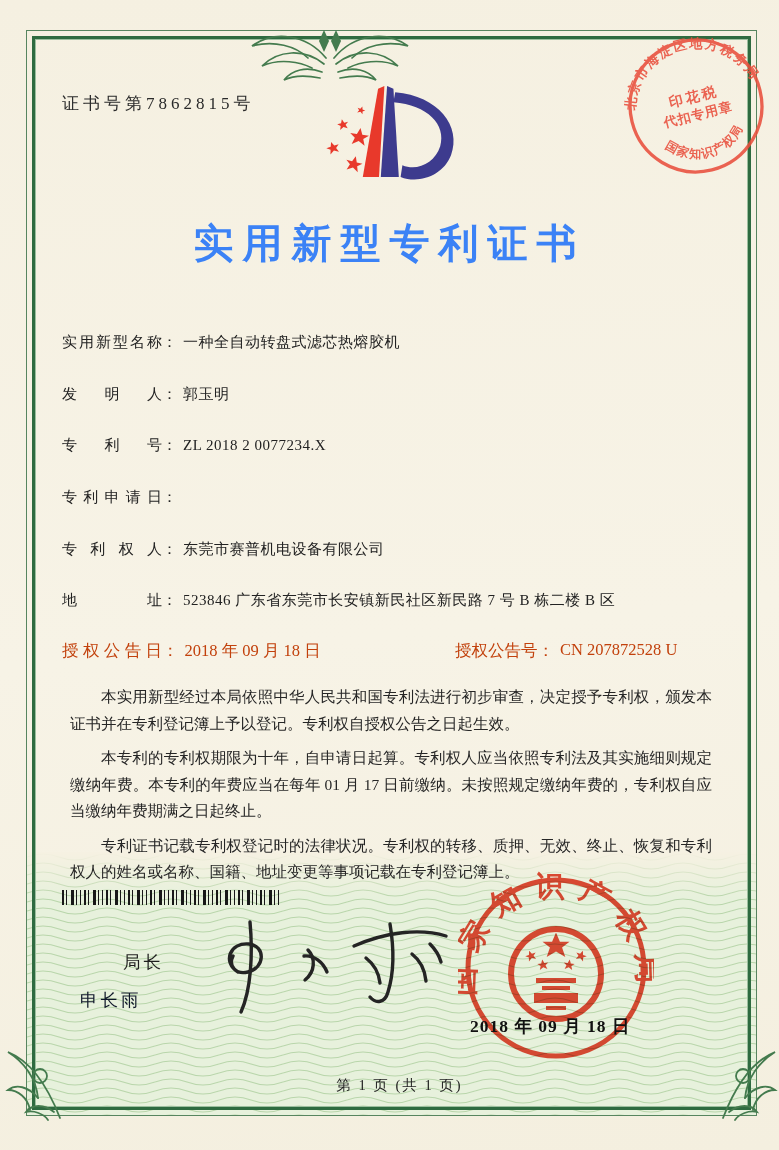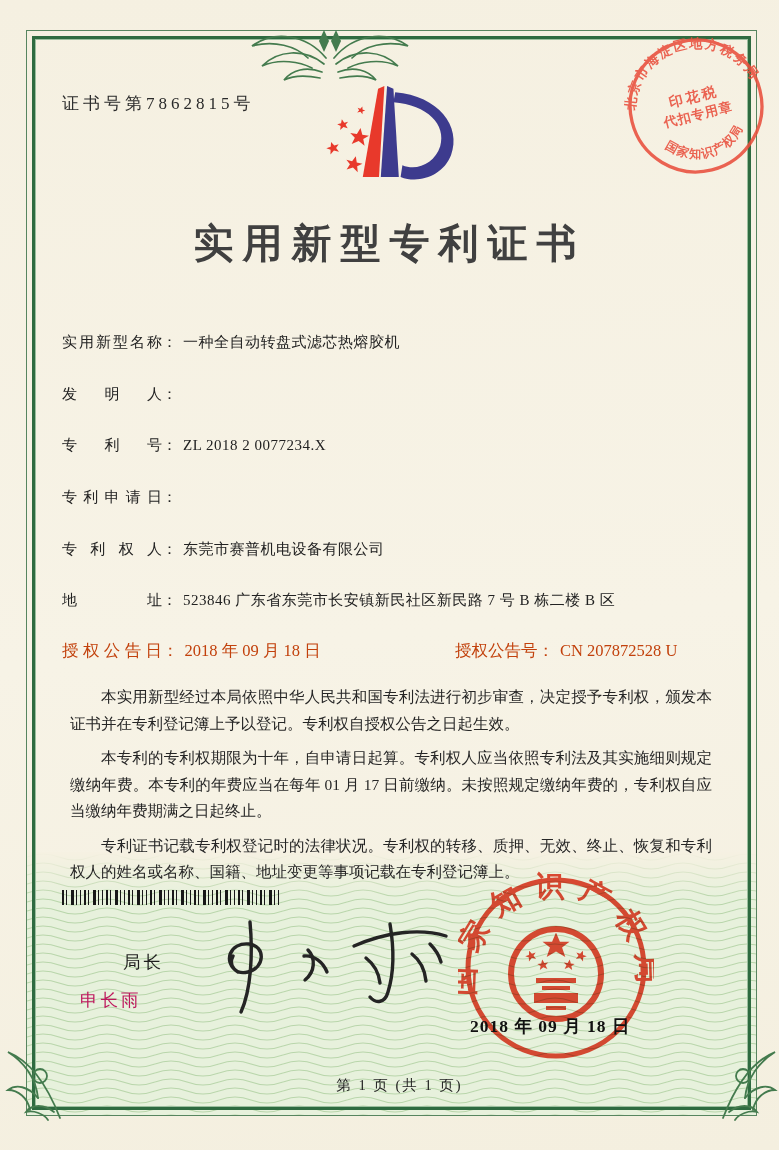--- a/index.html
+++ b/index.html
@@ -13,43 +13,43 @@
   
   .frame-outer{inset:30px 22px 34px 26px;border:1px solid #57855f;z-index:2;pointer-events:none;}
   .frame-inner{inset:36px 28px 40px 32px;border:3px solid #2e6b40;box-shadow:inset 0 0 0 1px #9cbf9e;z-index:2;pointer-events:none;}
   
   .green-zone{left:27px;right:23px;top:852px;bottom:35px;z-index:0;}
   .green-fade{left:27px;right:23px;top:852px;height:46px;background:linear-gradient(#f6f1e2,rgba(246,241,226,0));z-index:1;}
   
   .cert-no{left:62px;top:92px;font-size:17px;letter-spacing:4px;color:#2a2a2a;z-index:3;}
   .logo{left:298px;top:74px;z-index:3;}
   .tax-stamp{left:616px;top:26px;z-index:4;opacity:.88;}
-  .doc-title{left:0;right:0;top:216px;text-align:center;font-size:40px;font-weight:bold;letter-spacing:9px;color:#404040;z-index:3;}
+  .doc-title{left:0;right:0;top:216px;text-align:center;font-size:40px;font-weight:bold;letter-spacing:9px;color:#3b82f6;z-index:3;}
   
   .field-row{left:62px;width:660px;display:flex;align-items:flex-start;font-size:15px;line-height:25px;z-index:3;color:#222;}
   .field-label{display:inline-block;width:100px;text-align:justify;text-align-last:justify;flex:0 0 100px;}
   .field-colon{flex:0 0 auto;margin-right:6px;}
   .field-value{flex:1 1 auto;letter-spacing:.5px;}
   .grant-row{left:62px;width:660px;display:flex;font-size:16.5px;z-index:3;color:#c2410c;top:640px;}
   .grant-left{display:flex;width:393px;}
-  .grant-right{display:flex;align-items:center;}
+  .grant-right{display:flex;}
   
   .body-text{left:62px;top:676px;width:658px;z-index:3;font-size:15.5px;line-height:26.5px;color:#262626;text-align:justify;}
   .body-text p{margin:8px;text-indent:2em;}
   
   .barcode{left:62px;top:890px;width:218px;height:15px;z-index:3;
     background-image:repeating-linear-gradient(90deg,
       #181818 0 2px,rgba(0,0,0,0) 2px 4px,
       #181818 4px 5px,rgba(0,0,0,0) 5px 9px,
       #181818 9px 12px,rgba(0,0,0,0) 12px 14px,
       #181818 14px 15px,rgba(0,0,0,0) 15px 18px,
       #181818 18px 19px,rgba(0,0,0,0) 19px 22px);}
   
   .director-label{left:80px;top:950px;font-size:17.5px;letter-spacing:3px;z-index:3;color:#1e1e1e;margin-left:43px;}
-  .director-name{left:80px;top:988px;font-size:17.5px;letter-spacing:3px;z-index:3;color:#be185d;}
+  .director-name{left:80px;top:988px;font-size:17.5px;letter-spacing:3px;z-index:3;color:#0f172a;}
   .signature{left:192px;top:914px;z-index:3;}
   .seal{left:458px;top:870px;z-index:3;mix-blend-mode:multiply;}
   .seal-date{left:470px;top:1014px;font-size:17.5px;font-weight:bold;letter-spacing:1px;z-index:4;color:#111;}
   .page-footer{left:0;right:0;top:1076px;text-align:center;font-size:14.5px;letter-spacing:2px;z-index:3;color:#222;margin-left:20px;}
   .ornament-top{left:244px;top:26px;z-index:3;}
   .corner-bl{left:4px;top:1042px;z-index:3;}
   .corner-br{right:0px;top:1042px;z-index:3;transform:scaleX(-1);}
   svg text{font-family:"Liberation Serif","DejaVu Serif",serif;}
 </style>
 </head>
@@ -144,20 +144,21 @@
 <div class="abs doc-title">实用新型专利证书</div>
 
 <div class="abs field-row" style="top:330px">
   <span class="field-label">实用新型名称</span>
     <span class="field-colon">：</span>
     <span class="field-value">一种全自动转盘式滤芯热熔胶机</span>
 </div>
 <div class="abs field-row" style="top:382px">
   <span class="field-label">发明人</span>
     <span class="field-colon">：</span>
+    <span class="field-value">郭玉明</span>
 </div>
 <div class="abs field-row" style="top:433px">
   <span class="field-label">专利号</span>
     <span class="field-colon">：</span>
     <span class="field-value">ZL 2018 2 0077234.X</span>
 </div>
 <div class="abs field-row" style="top:485px">
   <span class="field-label">专利申请日</span>
     <span class="field-colon">：</span>
 </div>

